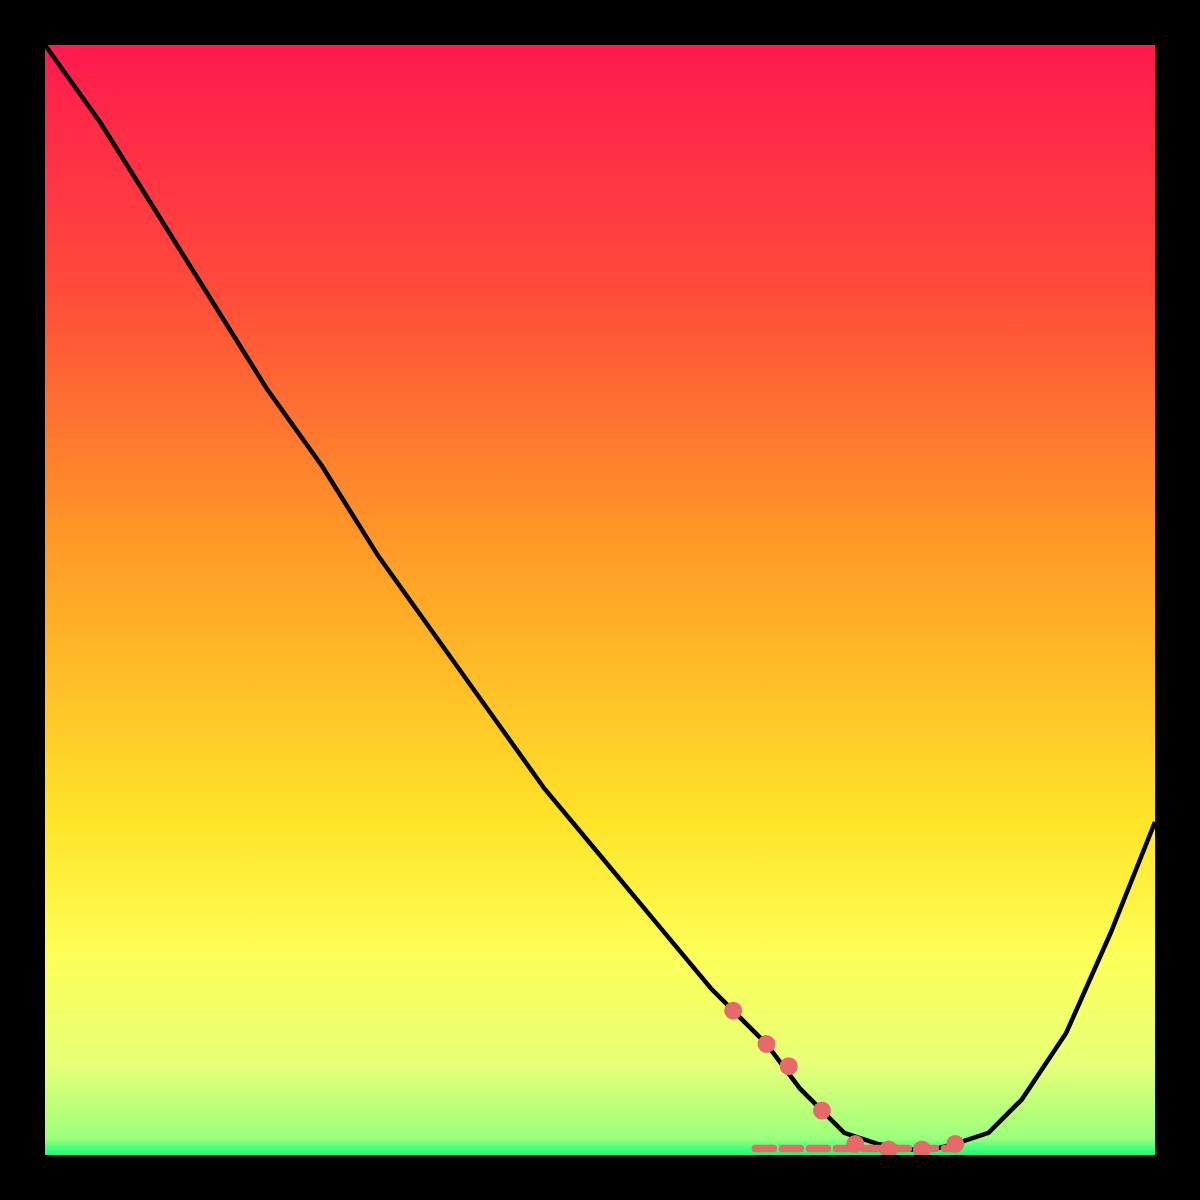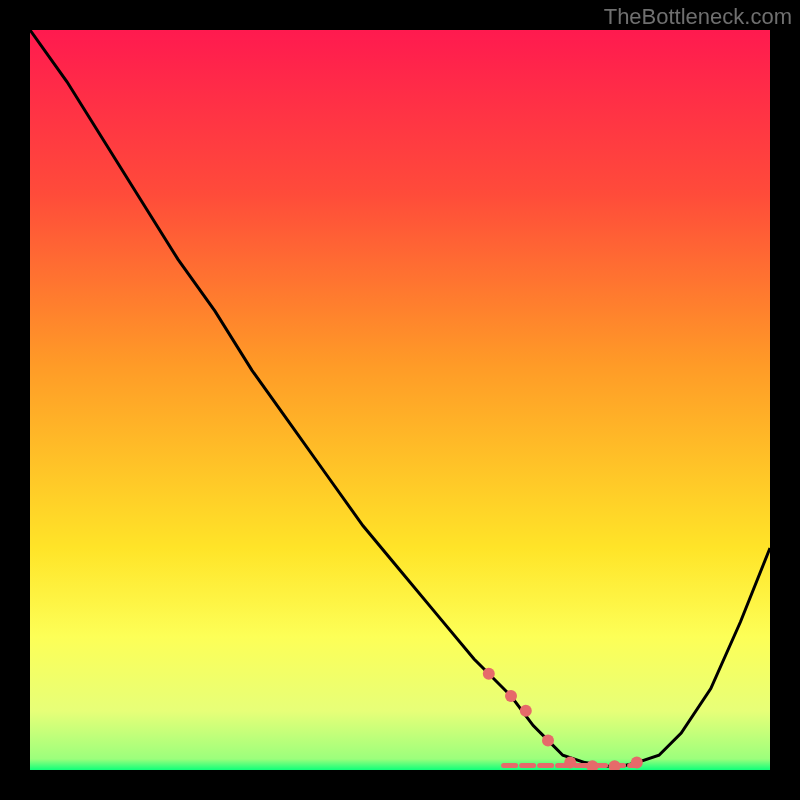--- a/index.html
+++ b/index.html
@@ -47,21 +47,20 @@
     top: 0;
     width: 100%;
     height: 100%;
     z-index: 2;
   }
 </style>
 </head>
 <body>
 
 <div class="frame">
-  <div class="watermark">TheBottleneck.com</div>
 
   <div class="plot">
     <svg class="gradient" viewBox="0 0 740 740" preserveAspectRatio="none">
       <defs>
         <linearGradient id="bg-grad" x1="0" y1="0" x2="0" y2="1">
             <stop offset="0%" stop-color="#ff1a4f"></stop>
             <stop offset="22%" stop-color="#ff4b3a"></stop>
             <stop offset="45%" stop-color="#ff9a27"></stop>
             <stop offset="70%" stop-color="#ffe428"></stop>
             <stop offset="82%" stop-color="#fdff57"></stop>

